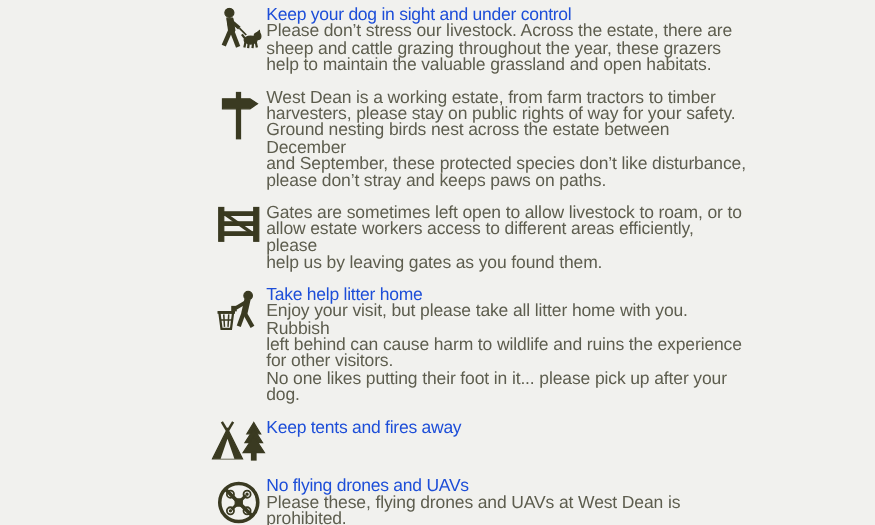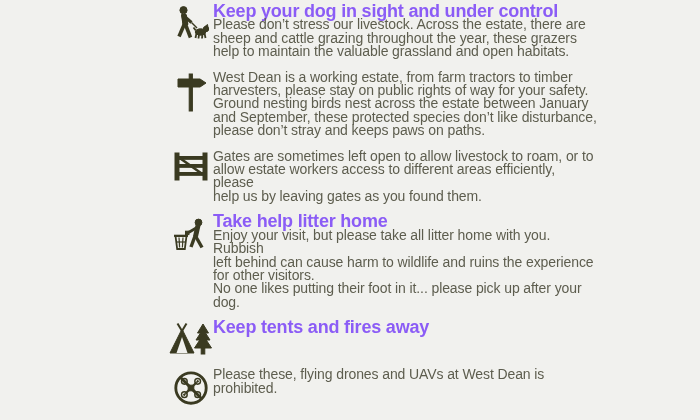--- a/index.html
+++ b/index.html
@@ -25,23 +25,23 @@
   .rule-icon-box {
     flex: 0 0 45px;
     width: 45px;
     display: flex;
     justify-content: center;
     padding-top: 1px;
   }
   .rule-icon-box svg { display: block; }
   .rule-text { flex: 1; }
   .rule-title {
-    font-size: 18px;
-    font-weight: bold;
-    color: #8b5cf6;
+    font-size: 14px;
+    font-weight: normal;
+    color: #1d4ed8;
     line-height: 13.4px;
     letter-spacing: -0.2px;
   }
   .rule-body {
     font-size: 14px;
     color: #5d5d4e;
     line-height: 13.4px;
     white-space: pre-line;
     letter-spacing: -0.1px;
   }
@@ -84,21 +84,21 @@
   <div class="rule-row">
     <div class="rule-icon-box">
       <svg width="36" height="42" viewBox="0 0 36 42">
         <rect class="ic" x="16.2" y="2" width="3.2" height="37"></rect>
         <polygon class="ic" points="5,7 27,7 33,11 27,15 5,15"></polygon>
       </svg>
     </div>
     <div class="rule-text">
       <div class="rule-body">West Dean is a working estate, from farm tractors to timber
 harvesters, please stay on public rights of way for your safety.
-Ground nesting birds nest across the estate between January
+Ground nesting birds nest across the estate between December
 and September, these protected species don’t like disturbance,
 please don’t stray and keeps paws on paths.</div>
     </div>
   </div>
 
   <div class="rule-row">
     <div class="rule-icon-box">
       <svg width="38" height="32" viewBox="0 0 38 32">
         <rect class="ic" x="3" y="2" width="4" height="27"></rect>
         <rect class="ic" x="31" y="2" width="4" height="27"></rect>
@@ -170,17 +170,18 @@
         <circle class="ic-stroke" cx="27" cy="13" r="3" stroke-width="1.5"></circle>
         <circle class="ic-stroke" cx="13" cy="27" r="3" stroke-width="1.5"></circle>
         <circle class="ic-stroke" cx="27" cy="27" r="3" stroke-width="1.5"></circle>
         <circle class="ic" cx="13" cy="13" r="0.9"></circle>
         <circle class="ic" cx="27" cy="13" r="0.9"></circle>
         <circle class="ic" cx="13" cy="27" r="0.9"></circle>
         <circle class="ic" cx="27" cy="27" r="0.9"></circle>
       </svg>
     </div>
     <div class="rule-text">
+      <div class="rule-title">No flying drones and UAVs</div>
       <div class="rule-body">Please these, flying drones and UAVs at West Dean is prohibited.</div>
     </div>
   </div>
 
 </div>
 
 </body></html>

